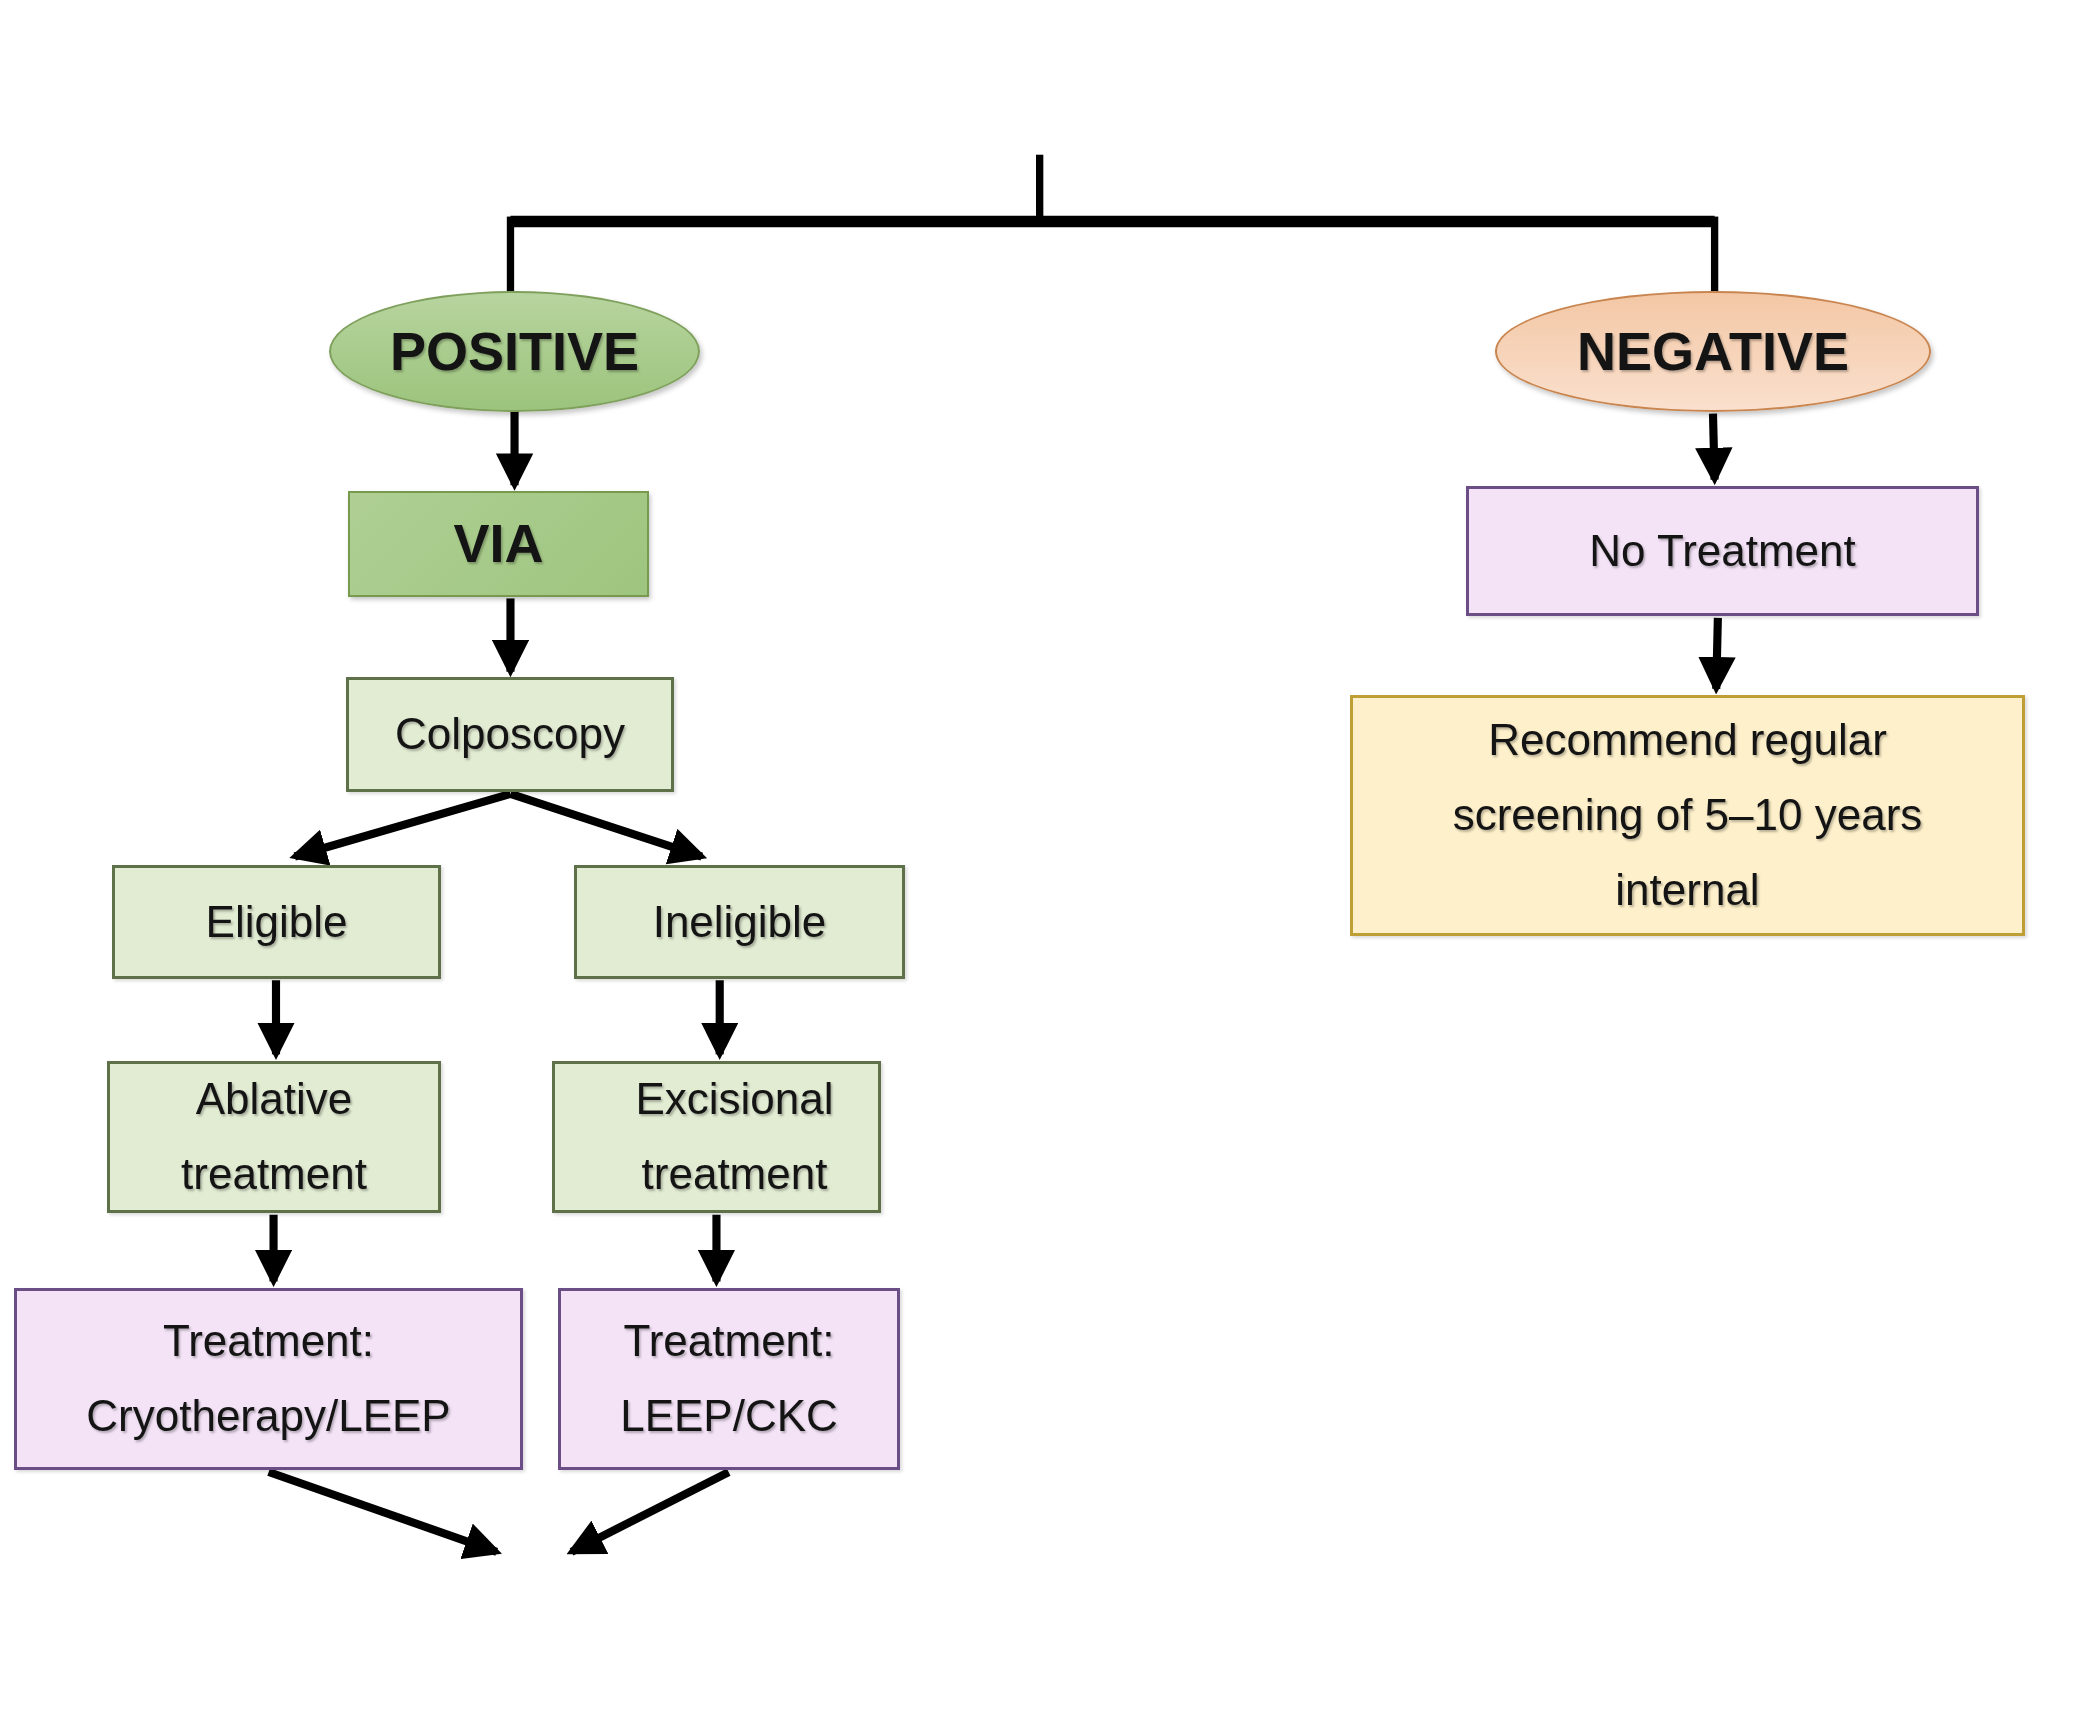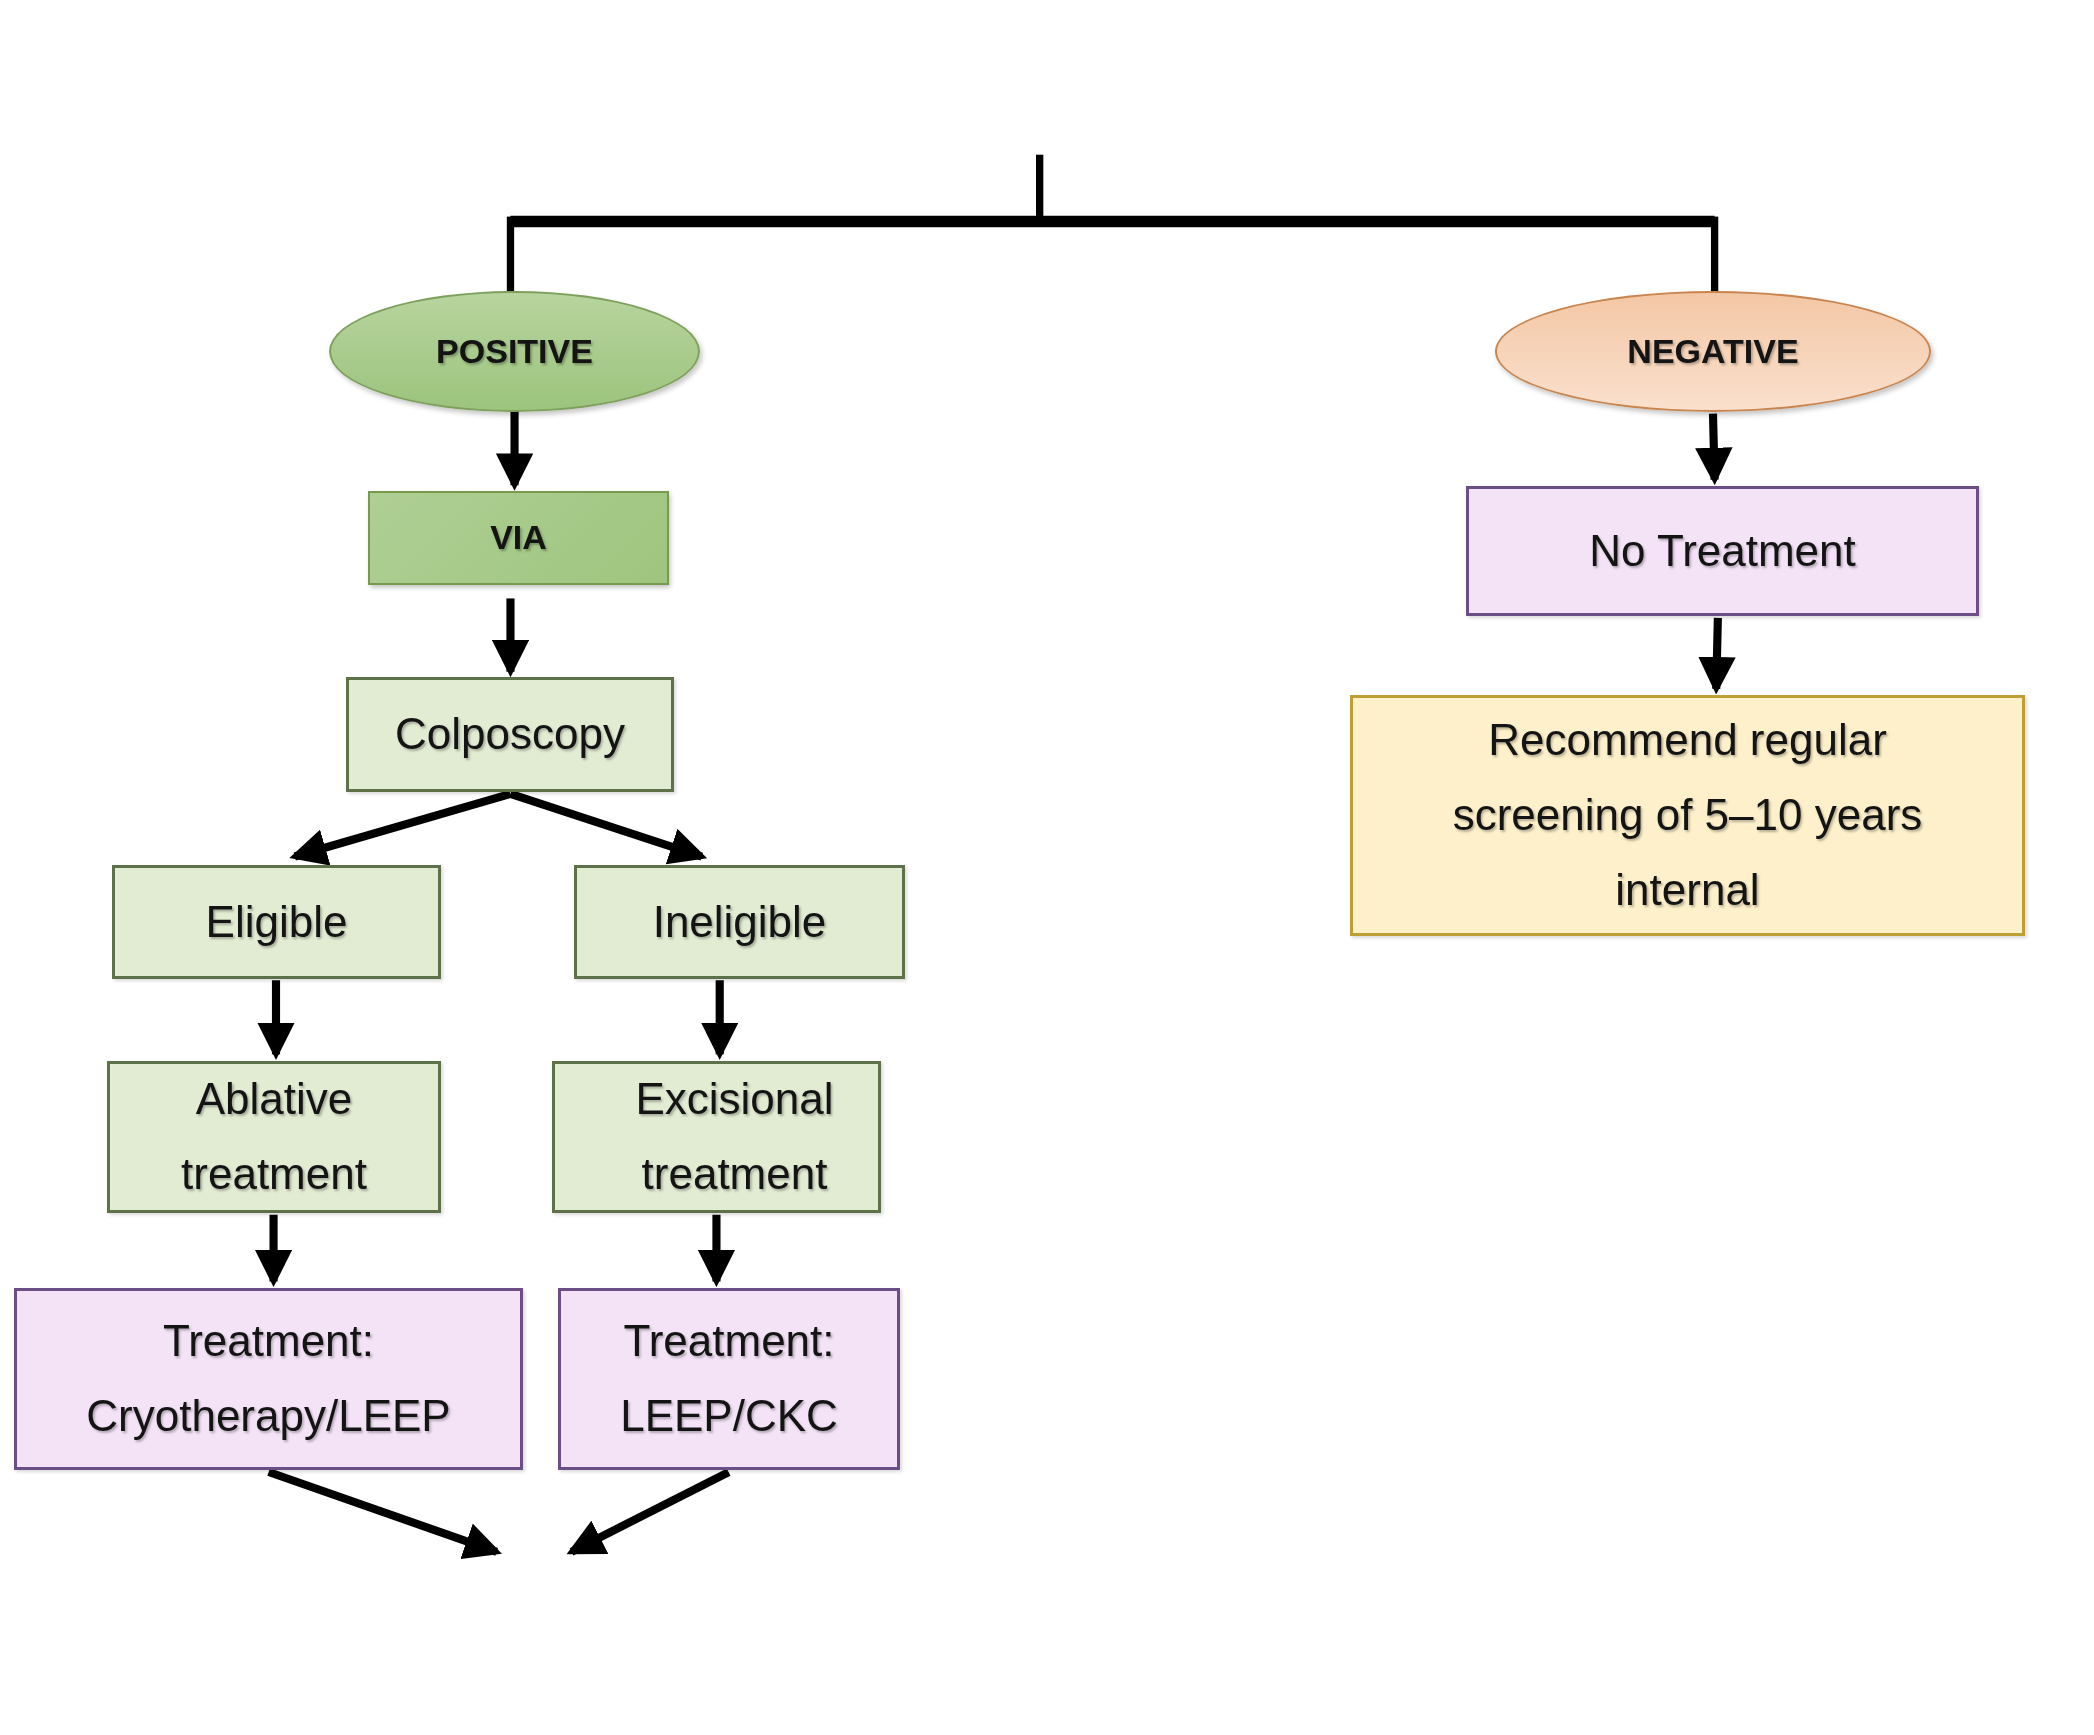--- a/index.html
+++ b/index.html
@@ -65,23 +65,23 @@
   .c-yellow {
     background:var(--yellow-fill);
     border:3.3px solid var(--yellow-border);
     box-shadow:1.6px 2.4px 3.3px rgba(0,0,0,0.15);
   }
 
   
   .n-hpv        { left:845px; top:18px;   width:389px; height:138px; }
   .n-hpv .lbl   { font-size:37px; }
   .n-positive   { left:329px;  top:291px;  width:371px; height:121px; }
-  .n-positive .lbl, .n-negative .lbl, .n-via .lbl { font-size:34px; }
+  .n-positive .lbl, .n-negative .lbl, .n-via .lbl { font-size:54px; }
   .n-negative   { left:1495px; top:291px;  width:436px; height:121px;justify-content:center; }
-  .n-via        { left:368px;  top:491px;  width:301px; height:94px; }
+  .n-via        { left:348px;  top:491px;  width:301px; height:106px; }
   .n-colposcopy { left:346px;  top:677px;  width:328px; height:115px; }
   .n-eligible   { left:112px;  top:865px; width:329px; height:114px; }
   .n-ineligible { left:574px;  top:865px; width:331px; height:114px; }
   .n-ablative   { left:107px;  top:1061px; width:334px; height:152px; }
   .n-excisional { left:552px;  top:1061px; width:329px; height:152px;padding-left:36px; }
   .n-treat-cryo { left:14px;   top:1288px; width:509px; height:182px; }
   .n-treat-leep { left:558px;  top:1288px; width:342px; height:182px; }
   .n-post       { left:234px;  top:1558px; width:556px; height:162px; }
   .n-no-treat   { left:1466px; top:486px;  width:513px; height:130px; }
   .n-recommend  { left:1350px; top:695px;  width:675px; height:241px; }

